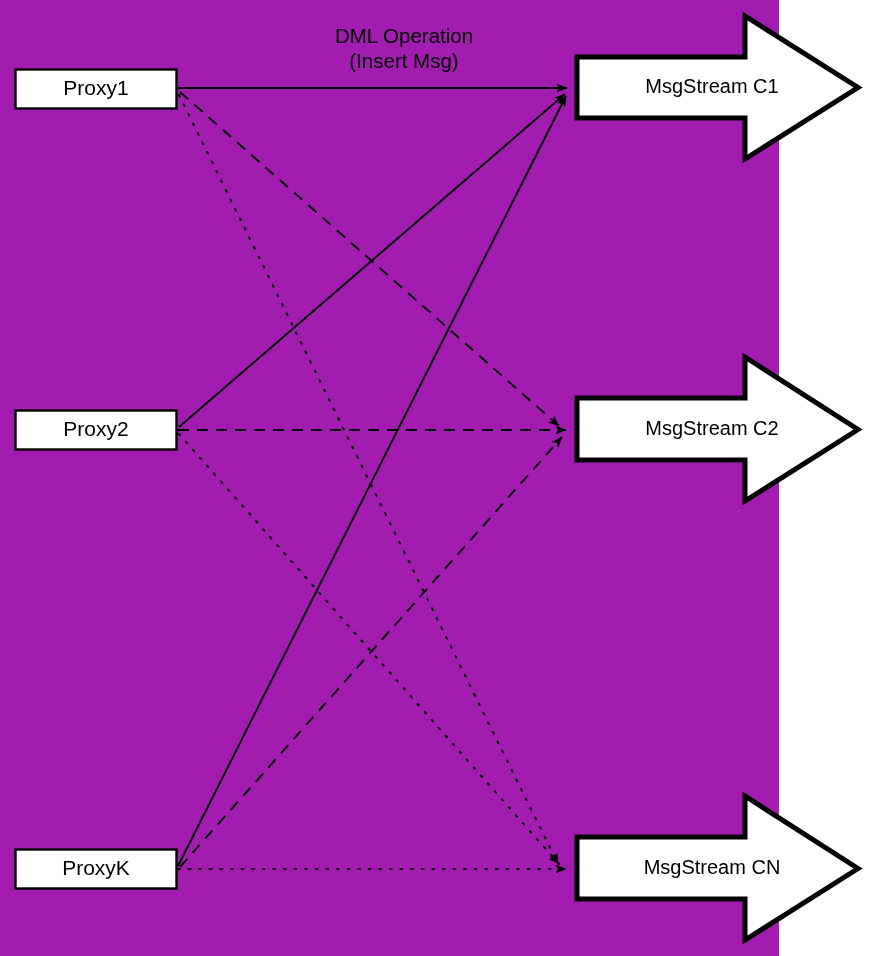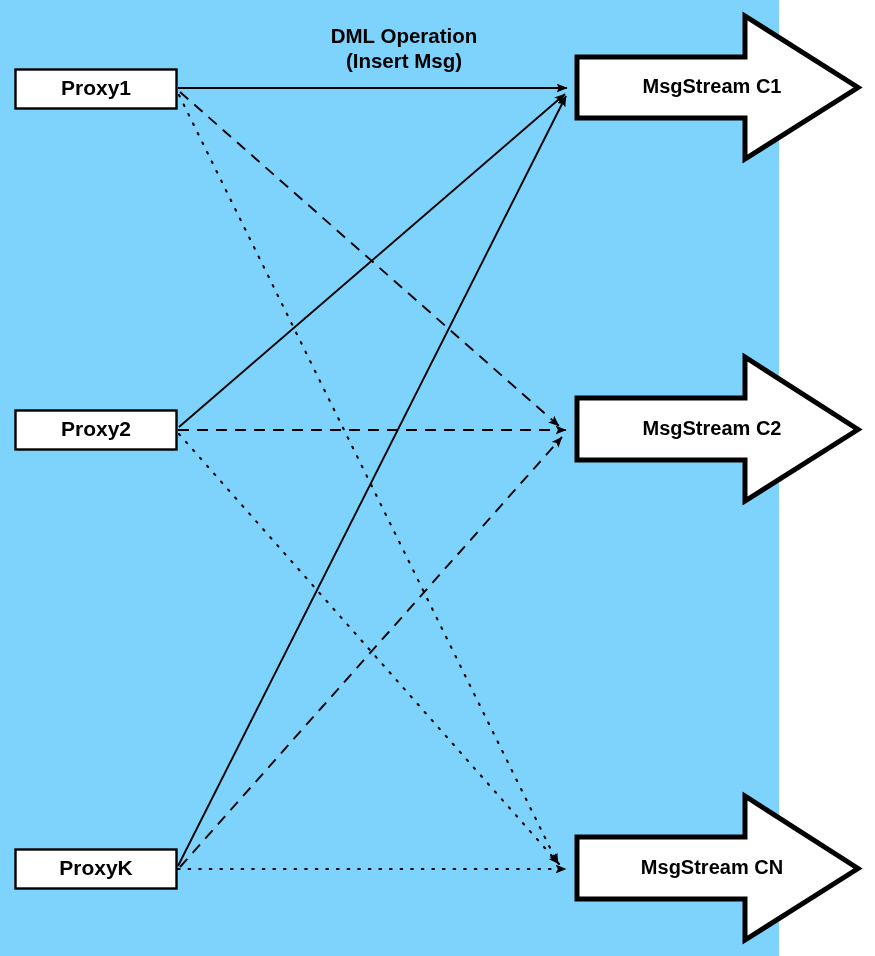--- a/index.html
+++ b/index.html
@@ -10,22 +10,21 @@
   body {
     font-family: "Liberation Sans", sans-serif;
     width: 875px;
     height: 956px;
     overflow: hidden;
   }
   #diagram-root {
     position: relative;
     width: 779px;
     height: 956px;
-    background: #7dd3fc;
-    font-weight: bold;
+    background: #a21caf;
   }
   svg#diagram-svg {
     display: block;
     width: 875px;
     height: 956px;
   }
   .node-box-rect {
     fill: #ffffff;
     stroke: #000000;
     stroke-width: 2.4;

